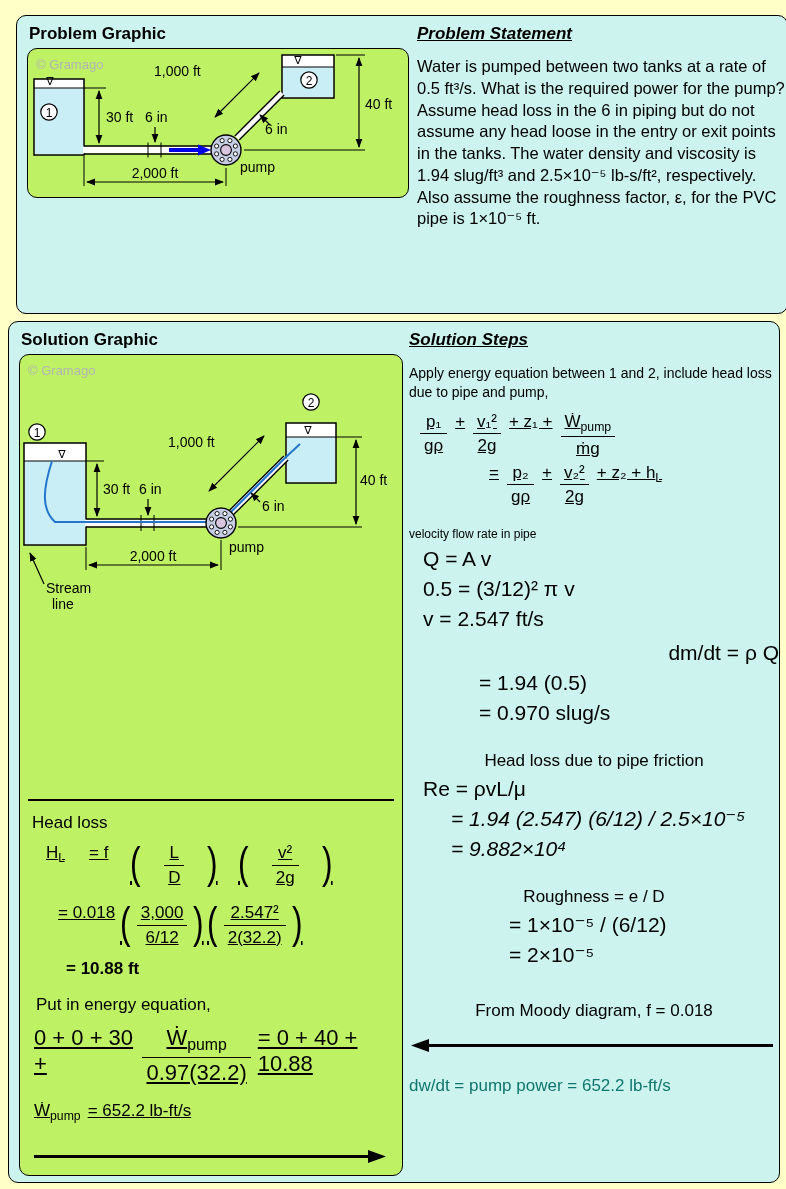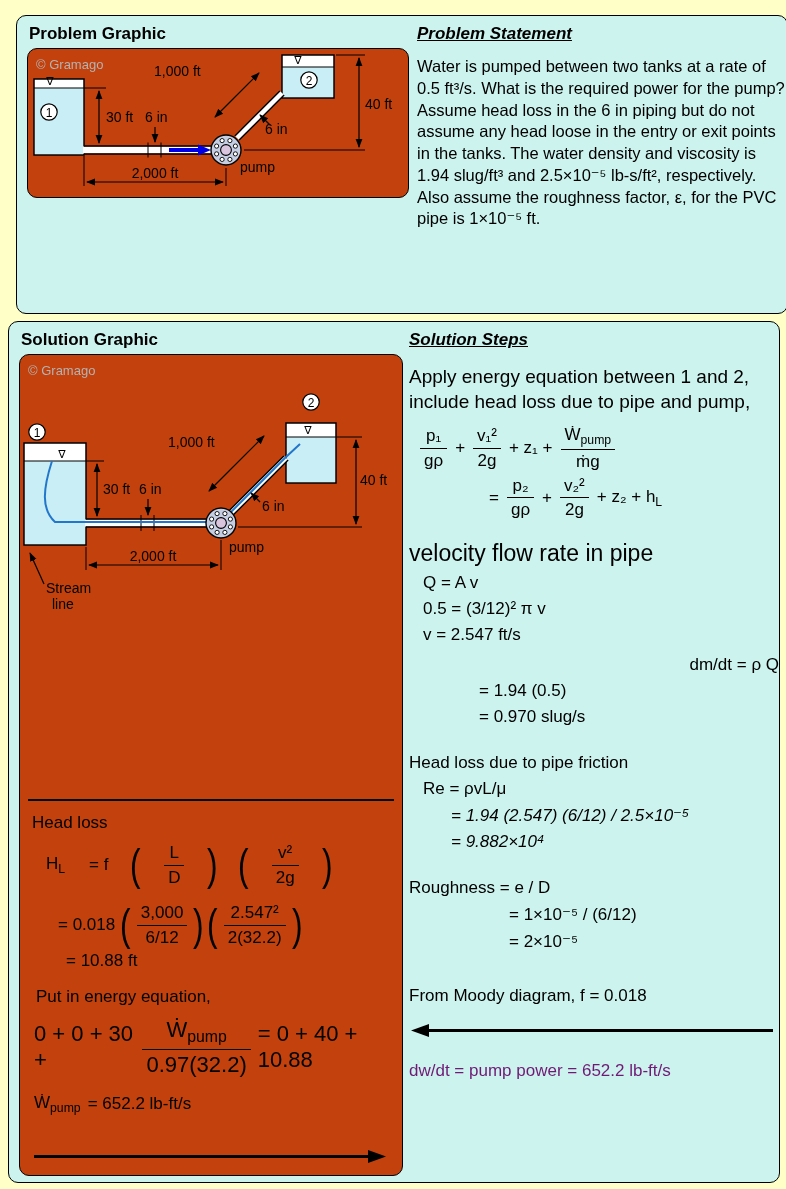--- a/index.html
+++ b/index.html
@@ -9,61 +9,61 @@
     font-family:"Liberation Sans","DejaVu Sans",sans-serif;font-size:16px;
   }
   .panel{
     position:absolute;left:8px;width:770px;
     background:#CCF3EE;border:1.6px solid #000;border-radius:10px;
   }
   .problem-panel{top:15px;height:297px;margin-left:8px;}
   .solution-panel{top:321px;height:860px;}
   .panel-title{position:absolute;top:8px;left:12px;font-size:17px;font-weight:bold;white-space:nowrap;}
   .underlined{text-decoration:underline;font-style:italic;}
-  .white-box{position:absolute;background:#c2410c;border:1.6px solid #000;border-radius:10px;overflow:hidden;}
+  .white-box{position:absolute;background:#bef264;border:1.6px solid #000;border-radius:10px;overflow:hidden;}
   .problem-box{top:32px;left:10px;width:380px;height:148px;}
   .sol-box{top:32px;left:10px;width:382px;height:820px;}
   .col{position:absolute;top:8px;left:400px;width:370px;}
   .col .panel-title{position:static;}
   .para{margin:12px 0 0 0;font-size:16.5px;line-height:1.32;}
-  .steps-intro{font-size:19px;line-height:1.34;margin-top:14px;}
+  .steps-intro{font-size:14px;line-height:1.34;margin-top:14px;}
 
   
-  .eqrow{display:flex;align-items:center;gap:7px;font-size:17px;}
+  .eqrow{display:flex;align-items:flex-start;gap:7px;font-size:17px;text-decoration:underline;}
   .frac{display:inline-flex;flex-direction:column;align-items:stretch;text-align:center;line-height:1.15;margin:0 1px;}
   .frac .num{border-bottom:1.5px solid #000;padding:0 4px 2px;}
   .frac .den{padding:2px 4px 0;}
   sub{font-size:0.72em;}
   .paren{font-size:44px;line-height:40px;font-weight:400;display:inline-block;transform:scaleX(.72);margin:0 -4px;}
 
   
   .divider{margin:168px 8px 0 8px;border-top:2.5px solid #000;}
   .box-eqs{padding:12px 6px 0 12px;font-size:17px;}
   .eq-head{font-size:17px;}
   .hl-row{margin-top:10px;margin-left:14px;gap:24px;}
   .hl-row2{margin-top:16px;margin-left:26px;}
-  .eqline{margin-top:4px;margin-left:34px;}
+  .eqline{margin-top:12px;margin-left:34px;font-weight:bold;}
   .put-line{margin-top:16px;margin-left:4px;}
   .energy-row{margin-top:10px;margin-left:2px;font-size:22px;gap:6px;}
   .result-row{margin-top:16px;margin-left:2px;}
   .result-arrow{position:absolute;bottom:10px;left:12px;}
 
   
   .se1{margin-top:10px;margin-left:10px;}
   .se2{margin-top:4px;margin-left:80px;}
-  .step-title{margin-top:20px;font-size:23px;}
-  .step-title2{margin-top:26px;font-size:17px;}
+  .step-title{margin-top:20px;font-size:12px;}
+  .step-title2{margin-top:26px;font-size:17px;text-align:center;}
   .moody{margin-top:34px;}
-  .stepline{margin-top:6px;font-size:17px;}
+  .stepline{margin-top:6px;font-size:21px;}
   .i1{margin-left:14px;}
   .i2{margin-left:42px;font-style:italic;}
   .i3{margin-left:70px;}
   .i4{margin-left:100px;}
   .steps-arrow{display:block;margin-top:16px;}
-  .answer{margin-top:22px;color:#701a75;font-size:17px;}
+  .answer{margin-top:22px;color:#0f766e;font-size:17px;}
 
   
   svg text{font-family:"Liberation Sans","DejaVu Sans",sans-serif;font-size:14px;fill:#000;}
   svg .wm{font-size:13px;fill:#B3B3B3;}
   svg .nabla{font-size:11px;text-anchor:middle;}
   svg .circnum{font-size:12px;text-anchor:middle;}
 </style>
 </head>
 <body>
 

